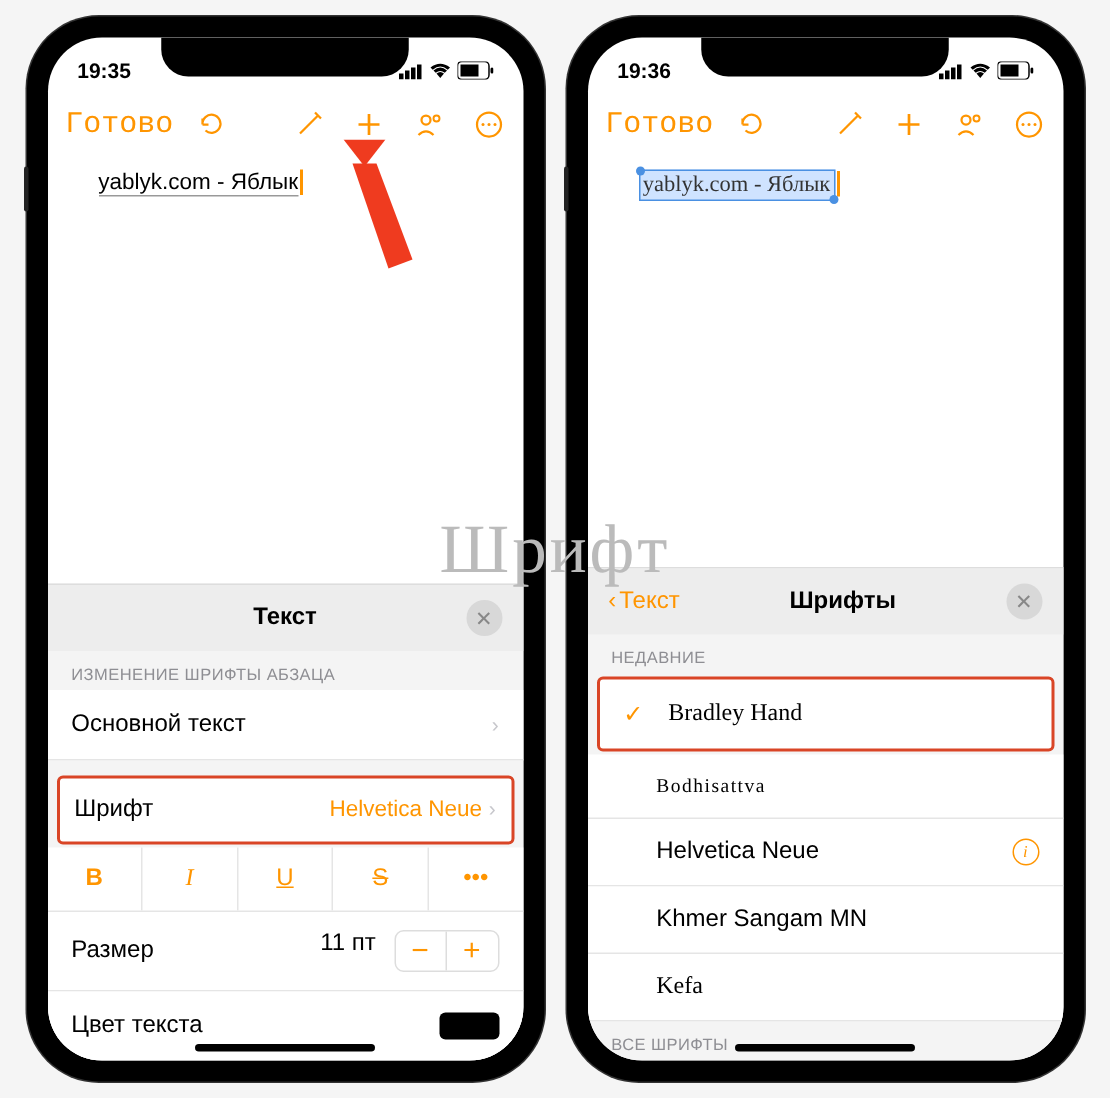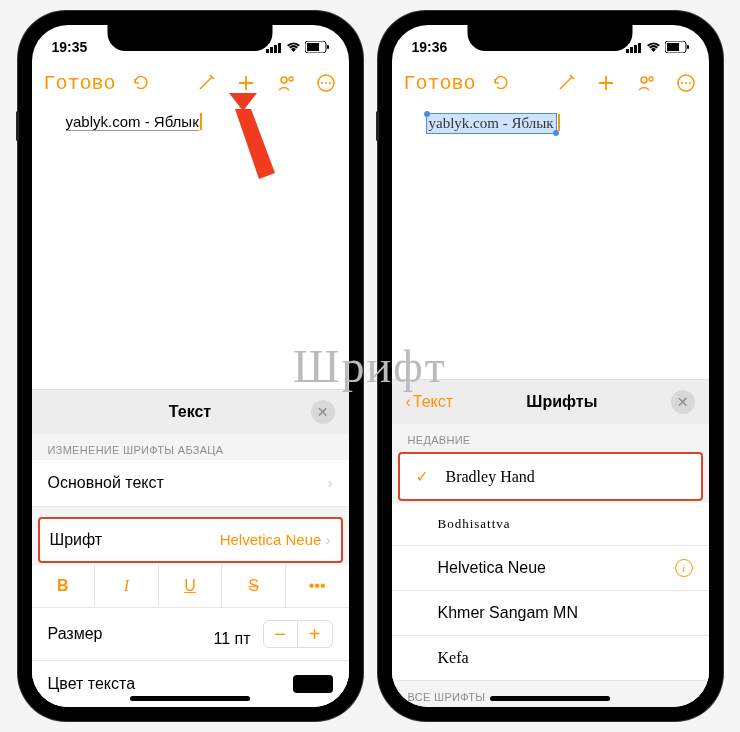--- a/index.html
+++ b/index.html
@@ -346,21 +346,21 @@
         </div>
         <div class="style-btns">
           <div class="style-btn" style="font-weight:bold">B</div>
           <div class="style-btn" style="font-style:italic;font-family:serif">I</div>
           <div class="style-btn" style="text-decoration:underline">U</div>
           <div class="style-btn" style="text-decoration:line-through">S</div>
           <div class="style-btn">•••</div>
         </div>
         <div class="size-row">
           <span>Размер</span>
-          <div style="display:flex;align-items:flex-end;gap:12px">
+          <div style="display:flex;align-items:flex-start;gap:12px">
             <span>11 пт</span>
             <div class="stepper">
               <span>−</span>
               <span>+</span>
             </div>
           </div>
         </div>
         <div class="list-row" style="border-bottom:none">
           <span>Цвет текста</span>
           <span style="width:40px;height:18px;background:#000;border-radius:4px"></span>

